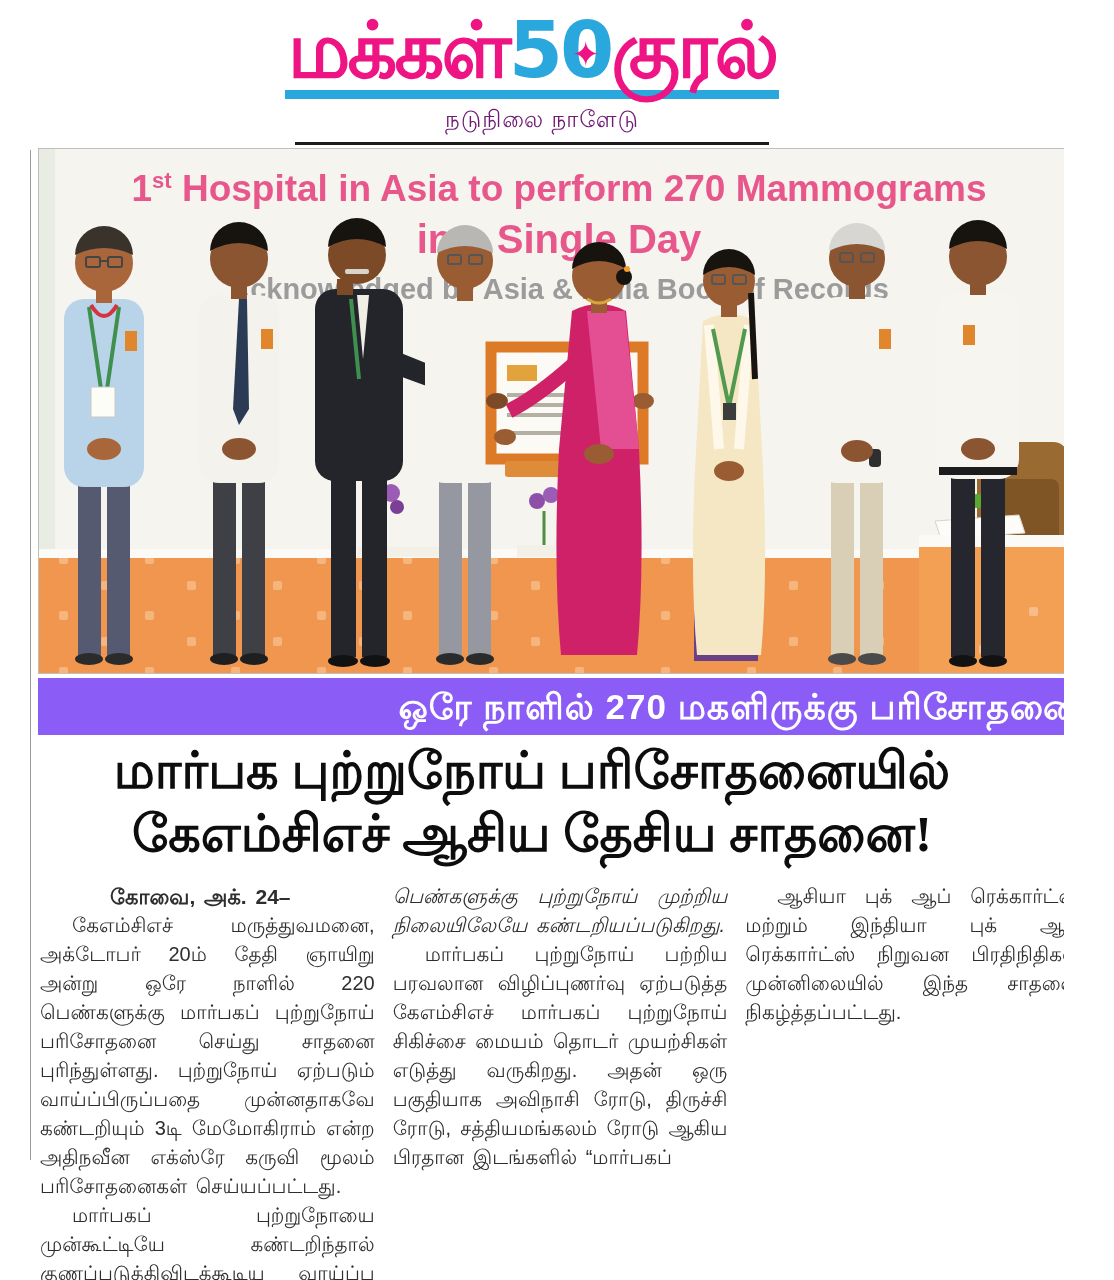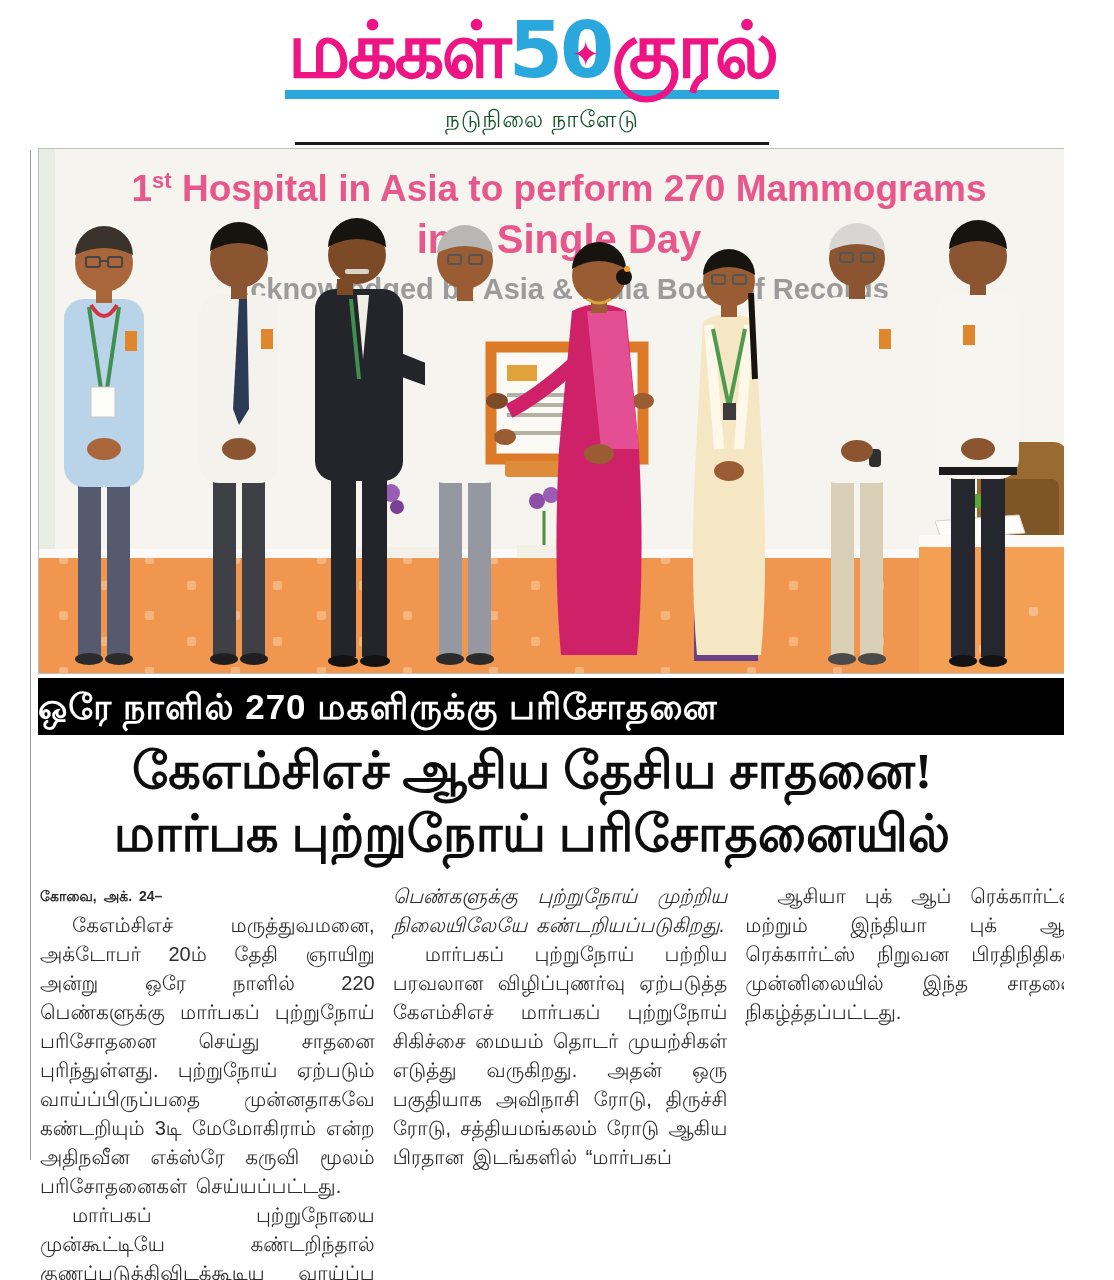--- a/index.html
+++ b/index.html
@@ -8,45 +8,45 @@
   
   .masthead{position:absolute;top:0;left:0;width:100%;text-align:center;}
   .mast-title{position:relative;display:inline-block;margin-top:4px;
       font-family:"DejaVu Sans",sans-serif;font-weight:bold;font-size:78px;line-height:92px;
       letter-spacing:-3px;color:#ef1483;white-space:nowrap;}
   .mast-num{color:#2aa7dd;}
   .mast-zero{position:relative;display:inline-block;color:#2aa7dd;}
   .dancer{position:absolute;left:50%;top:54%;transform:translate(-50%,-50%);
       font-size:34px;color:#ef1483;letter-spacing:0;}
   .mast-underline{width:494px;height:9px;background:#2aa7dd;margin:-6px auto 0 auto;}
-  .mast-subtitle{margin:7px auto 0 auto;font-size:23px;color:#14532d;letter-spacing:1px;padding-left:20px;}
+  .mast-subtitle{margin:7px auto 0 auto;font-size:23px;color:#701a75;letter-spacing:1px;padding-left:20px;}
   .mast-rule{width:474px;height:3px;background:#1c1c1c;margin:6px auto 0 auto;}
   
   .edge-line{position:absolute;left:30px;top:150px;width:1px;height:1010px;background:#9a9a9a;}
   
   .photo{position:absolute;left:38px;top:148px;width:1040px;height:524px;
       border:1px solid #bfbfbf;background:#0ea5e9;}
   .photo svg{display:block;}
   .banner1{font-family:"Liberation Sans",sans-serif;font-weight:bold;fill:#e8578c;}
   .banner3{font-family:"Liberation Sans",sans-serif;font-weight:bold;fill:#9b9b9b;}
   
-  .caption-bar{position:absolute;left:38px;top:678px;width:1040px;height:57px;background:#000000;
-      color:#ffffff;font-size:35px;font-weight:bold;text-align:left;line-height:57px;
+  .caption-bar{position:absolute;left:38px;top:678px;width:1040px;height:57px;background:#8b5cf6;
+      color:#ffffff;font-size:35px;font-weight:bold;text-align:right;line-height:57px;
       letter-spacing:1px;}
   
   .headline{position:absolute;left:0;top:740px;width:100%;text-align:center;
       font-family:"Liberation Serif",serif;font-weight:bold;font-size:51px;line-height:63px;
       color:#0d0d0d;}
   
   .article{position:absolute;left:40px;top:882px;width:1040px;display:flex;gap:18px;}
   .col{width:335px;font-size:20px;line-height:29px;text-align:justify;color:#2e2e2e;
       word-spacing:3px;}
   .col p{margin:0;text-indent:1.6em;}
   .col p.noindent{text-indent:0;font-style:italic;}
-  .dateline{font-weight:bold;font-size:14px;text-align:left;padding-right:14px;
+  .dateline{font-weight:bold;font-size:21px;text-align:center;padding-right:14px;
       text-indent:0 !important;}
 </style>
 </head>
 <body>
 
 <div class="page">
 
   <div class="masthead">
     <div class="mast-title"><span>மக்கள்</span><span class="mast-num">5</span><span class="mast-zero"><span>0</span><span class="dancer">✦</span></span><span>குரல்</span></div>
     <div class="mast-underline"></div>
@@ -237,22 +237,22 @@
         <rect x="931" y="128" width="16" height="18" fill="#8a5530"></rect>
         <circle cx="939" cy="108" r="29" fill="#8a5530"></circle>
         <path d="M910 100 A29 29 0 0 1 968 100 Q939 84 910 100 Z" fill="#17130f"></path>
       </g>
     </svg>
   </div>
 
   <div class="caption-bar">ஒரே நாளில் 270 மகளிருக்கு பரிசோதனை</div>
 
   <div class="headline">
+    <div>மார்பக புற்றுநோய் பரிசோதனையில்</div>
     <div>கேஎம்சிஎச் ஆசிய தேசிய சாதனை!</div>
-    <div>மார்பக புற்றுநோய் பரிசோதனையில்</div>
   </div>
 
   <div class="article">
     <div class="col">
       <p class="dateline">கோவை, அக். 24–</p>
       <p>கேஎம்சிஎச் மருத்துவமனை, அக்டோபர் 20ம் தேதி ஞாயிறு அன்று ஒரே நாளில் 220 பெண்களுக்கு மார்பகப் புற்றுநோய் பரிசோதனை செய்து சாதனை புரிந்துள்ளது. புற்றுநோய் ஏற்படும் வாய்ப்பிருப்பதை முன்னதாகவே கண்டறியும் 3டி மேமோகிராம் என்ற அதிநவீன எக்ஸ்ரே கருவி மூலம் பரிசோதனைகள் செய்யப்பட்டது.</p>
       <p>மார்பகப் புற்றுநோயை முன்கூட்டியே கண்டறிந்தால் குணப்படுத்திவிடக்கூடிய வாய்ப்பு 95% உள்ளது, இந்தியாவில் 50%</p>
     </div>
     <div class="col">
       <p class="noindent">பெண்களுக்கு புற்றுநோய் முற்றிய நிலையிலேயே கண்டறியப்படுகிறது.</p>

